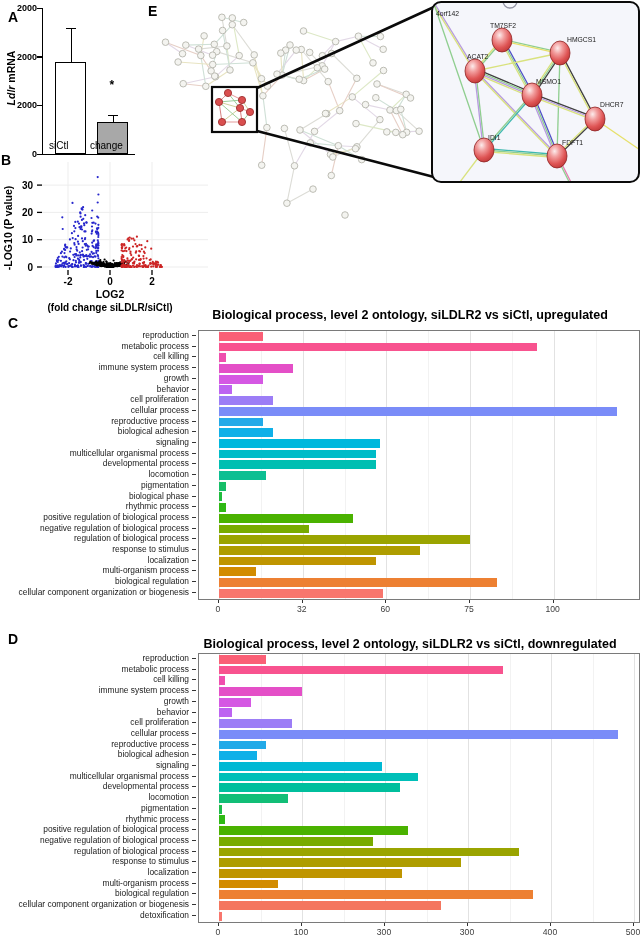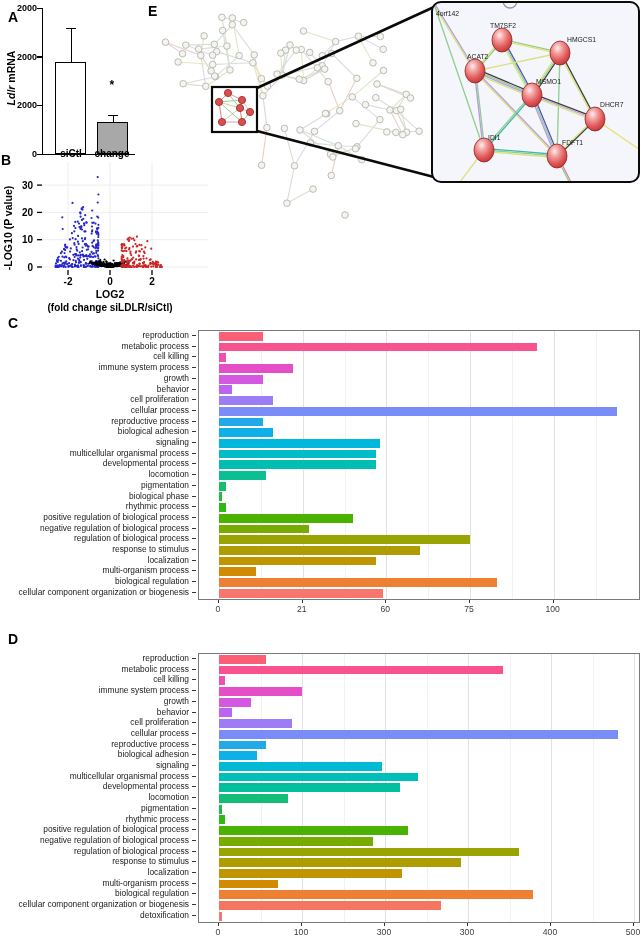--- a/index.html
+++ b/index.html
@@ -11,21 +11,21 @@
   .a-ylabel{position:absolute;left:-44px;top:72px;width:110px;transform:rotate(-90deg);
             font-size:10.5px;font-weight:bold;text-align:center}
   .a-plot{position:absolute;left:42px;top:8px;width:92px;height:146px;
           border-left:1.5px solid #000;border-bottom:1.5px solid #000}
   .a-tick{position:absolute;left:-42px;width:36px;text-align:right;font-size:9px;font-weight:bold}
   .a-tickdash{position:absolute;left:-6px;width:6px;height:1.5px;background:#000}
   .a-bar{position:absolute;bottom:0;border:1.3px solid #000;box-sizing:border-box}
   .a-errline{position:absolute;width:1.3px;background:#000}
   .a-errcap{position:absolute;height:1.3px;background:#000}
   .a-star{position:absolute;font-size:12px;font-weight:bold}
-  .a-xlab{position:absolute;top:148px;font-size:10px;font-weight:bold;text-align:center;width:44px}
+  .a-xlab{position:absolute;top:140px;font-size:10px;font-weight:normal;text-align:left;width:44px}
   
   #panel-b{position:absolute;left:0;top:148px;width:220px;height:168px}
   
   .ch-title{position:absolute;left:180px;width:460px;text-align:center;
             font-size:12.5px;font-weight:bold;white-space:nowrap}
   .barh{position:absolute;left:0;width:641px}
   .bh-labcol{position:absolute;left:0;top:0;width:198px}
   .bh-lab{position:absolute;right:9px;font-size:8.4px;line-height:10.7px;
           white-space:nowrap;color:#1a1a1a}
   .bh-lab i{position:absolute;right:-7px;top:5px;width:4px;height:1px;background:#333}
@@ -1259,20 +1259,21 @@
         <text x="396" y="84">MSMO1</text>
         <text x="460" y="107">DHCR7</text>
         <text x="348" y="140">IDI1</text>
         <text x="422" y="145">FDFT1</text>
       </g>
       <rect x="292" y="2" width="207" height="180" rx="9" fill="none" stroke="#0a0a0a" stroke-width="2"></rect>
     </svg>
   <span class="pletter" style="left:148px;top:4px">E</span>
 
   <span class="pletter" style="left:8px;top:316px">C</span>
+  <h3 class="ch-title" style="top:295px">Biological process, level 2 ontology, siLDLR2 vs siCtl, upregulated</h3>
   <div class="barh" id="chart-C" style="top: 330px; height: 286px;">
       <div class="bh-labcol" style="height:268px">
         <div class="bh-lab" style="top:0.0px">reproduction<i></i></div>
         <div class="bh-lab" style="top:10.7px">metabolic process<i></i></div>
         <div class="bh-lab" style="top:21.4px">cell killing<i></i></div>
         <div class="bh-lab" style="top:32.1px">immune system process<i></i></div>
         <div class="bh-lab" style="top:42.8px">growth<i></i></div>
         <div class="bh-lab" style="top:53.5px">behavior<i></i></div>
         <div class="bh-lab" style="top:64.2px">cell proliferation<i></i></div>
         <div class="bh-lab" style="top:74.9px">cellular process<i></i></div>
@@ -1328,31 +1329,32 @@
         <div class="bh-bar" style="top:214.9px;left:20px;width:200.8px;background:#ae9d00"></div>
         <div class="bh-bar" style="top:225.6px;left:20px;width:157.3px;background:#bf9500"></div>
         <div class="bh-bar" style="top:236.3px;left:20px;width:36.8px;background:#d28b00"></div>
         <div class="bh-bar" style="top:247.0px;left:20px;width:277.8px;background:#ed8032"></div>
         <div class="bh-bar" style="top:257.7px;left:20px;width:164.0px;background:#f8766d"></div>
       </div>
       <div class="bh-xaxis" style="top:270px">
         <span class="bh-tickdash" style="left:218.0px"></span>
           <span class="bh-tick" style="left:218.0px">0</span>
         <span class="bh-tickdash" style="left:301.7px"></span>
-          <span class="bh-tick" style="left:301.7px">21</span>
+          <span class="bh-tick" style="left:301.7px">32</span>
         <span class="bh-tickdash" style="left:385.3px"></span>
           <span class="bh-tick" style="left:385.3px">60</span>
         <span class="bh-tickdash" style="left:469.0px"></span>
           <span class="bh-tick" style="left:469.0px">75</span>
         <span class="bh-tickdash" style="left:552.7px"></span>
           <span class="bh-tick" style="left:552.7px">100</span>
       </div>
     </div>
 
   <span class="pletter" style="left:8px;top:632px">D</span>
+  <h3 class="ch-title" style="top:624px">Biological process, level 2 ontology, siLDLR2 vs siCtl, downregulated</h3>
   <div class="barh" id="chart-D" style="top: 653px; height: 286px;">
       <div class="bh-labcol" style="height:268px">
         <div class="bh-lab" style="top:0.0px">reproduction<i></i></div>
         <div class="bh-lab" style="top:10.7px">metabolic process<i></i></div>
         <div class="bh-lab" style="top:21.4px">cell killing<i></i></div>
         <div class="bh-lab" style="top:32.1px">immune system process<i></i></div>
         <div class="bh-lab" style="top:42.8px">growth<i></i></div>
         <div class="bh-lab" style="top:53.5px">behavior<i></i></div>
         <div class="bh-lab" style="top:64.2px">cell proliferation<i></i></div>
         <div class="bh-lab" style="top:74.9px">cellular process<i></i></div>

